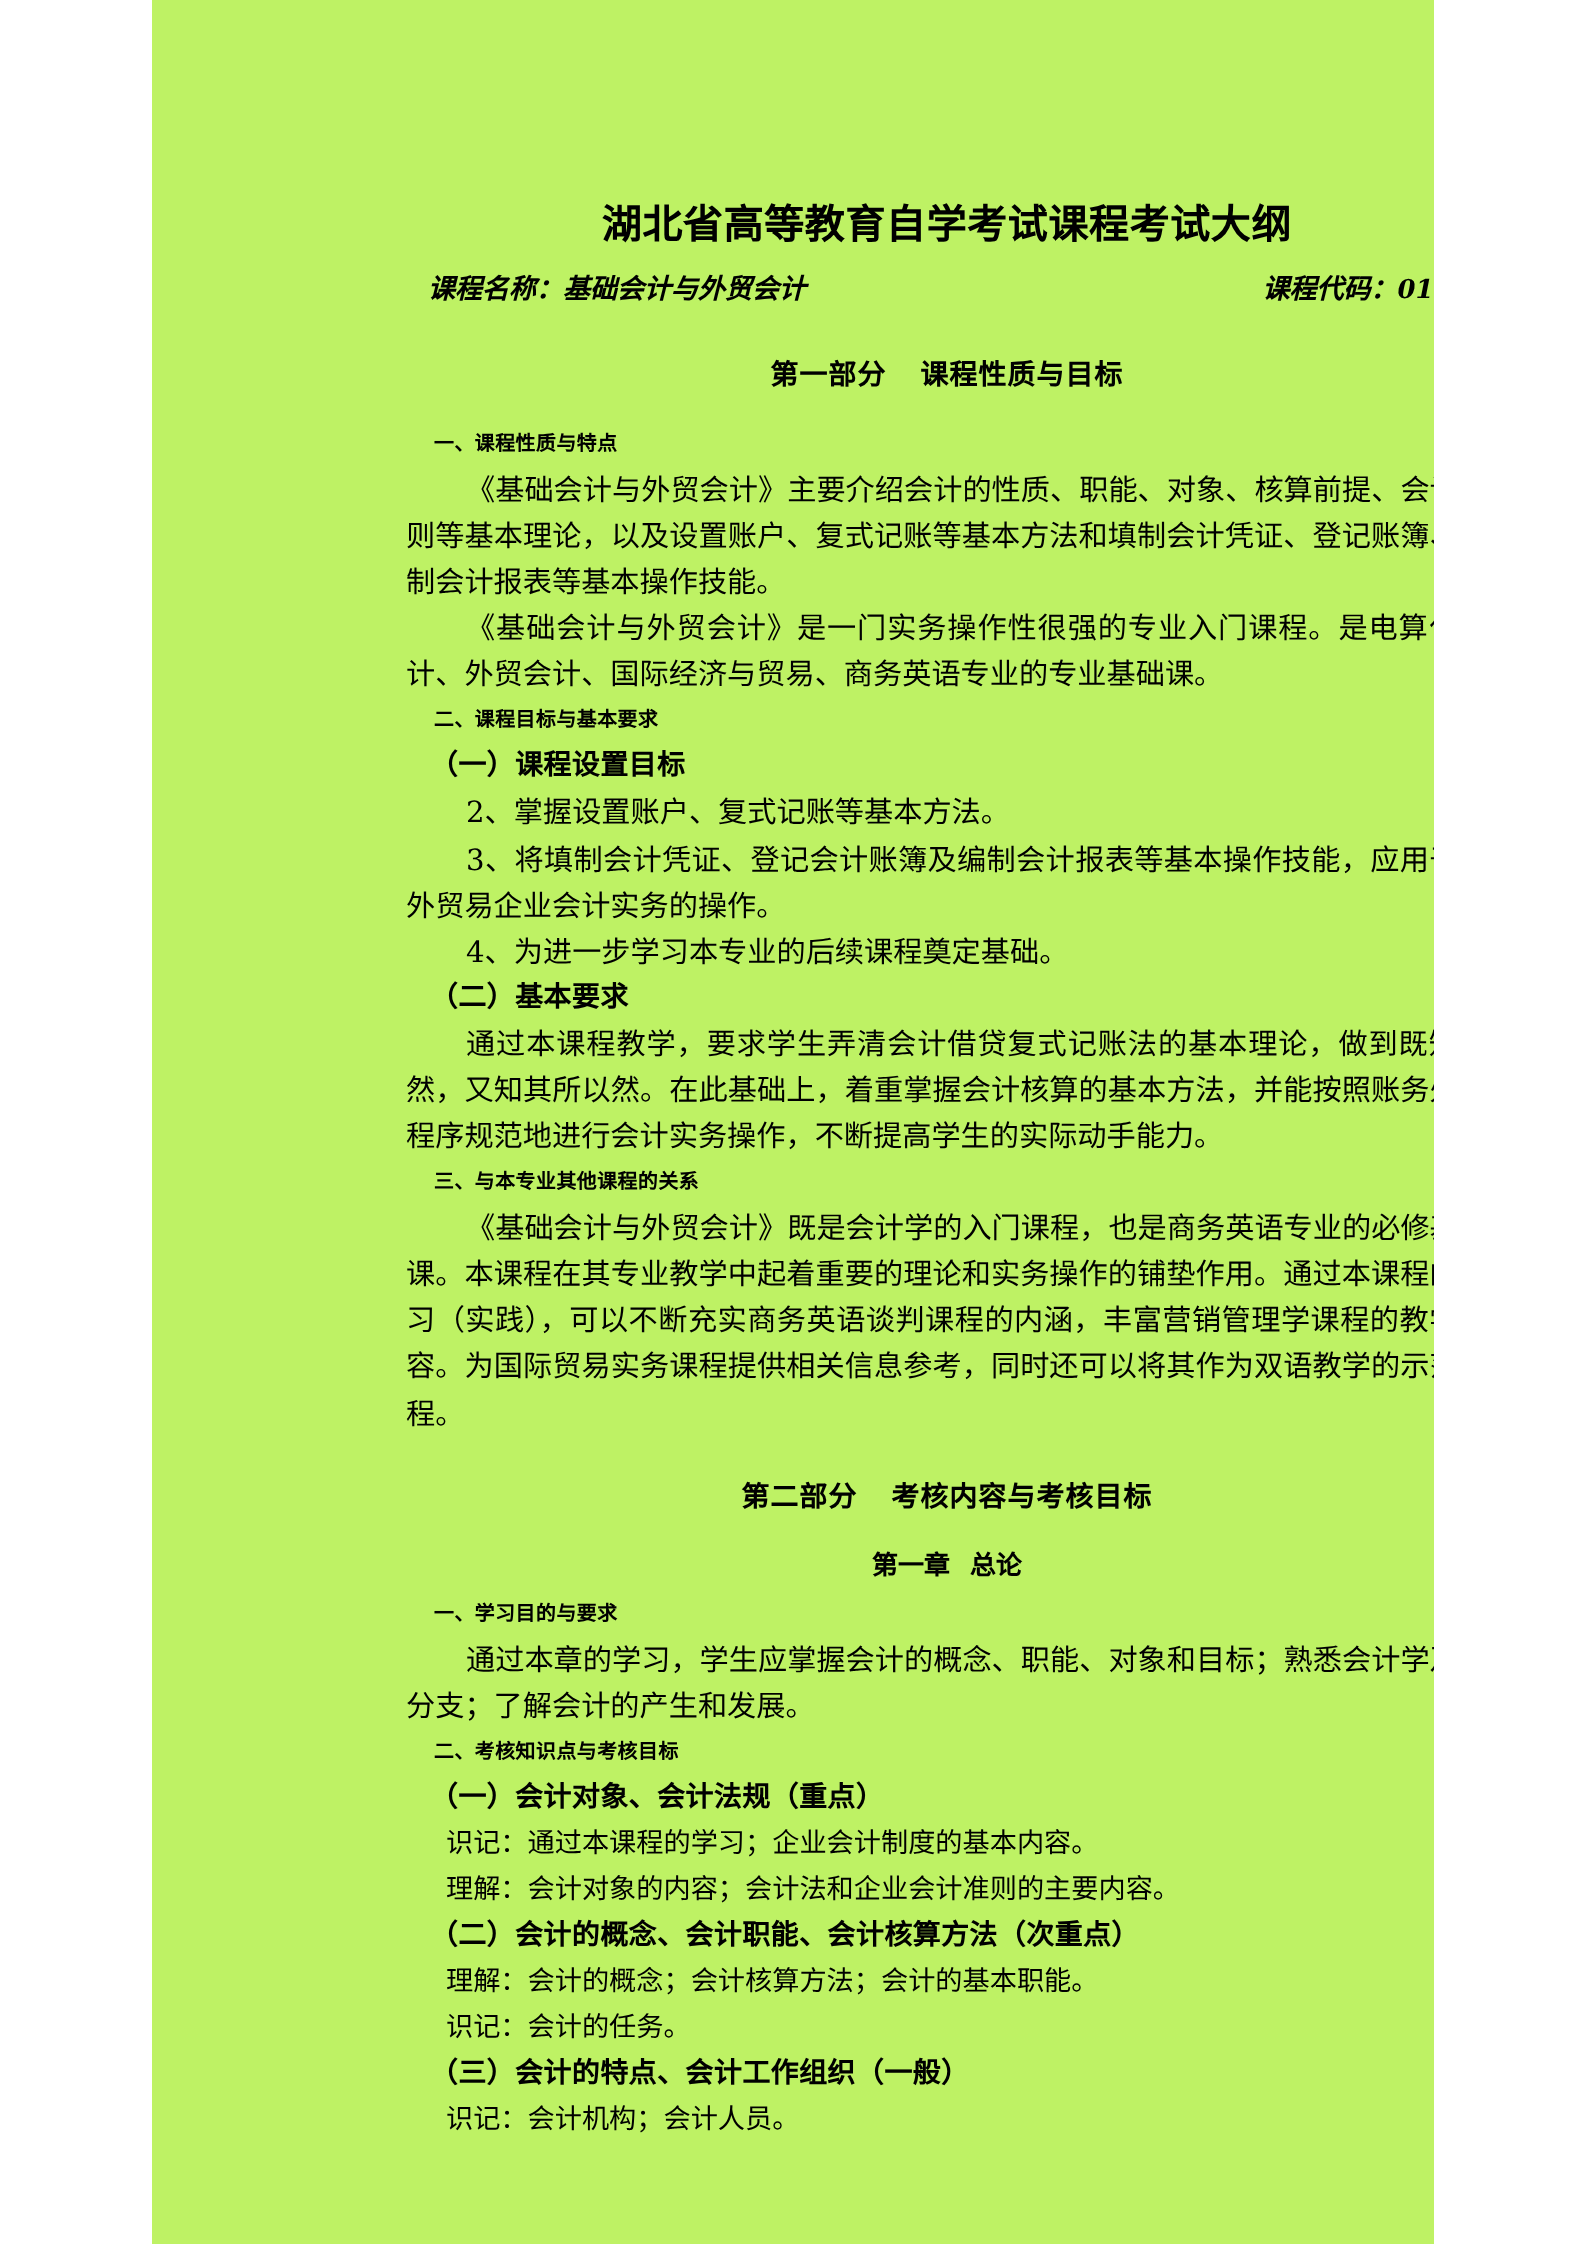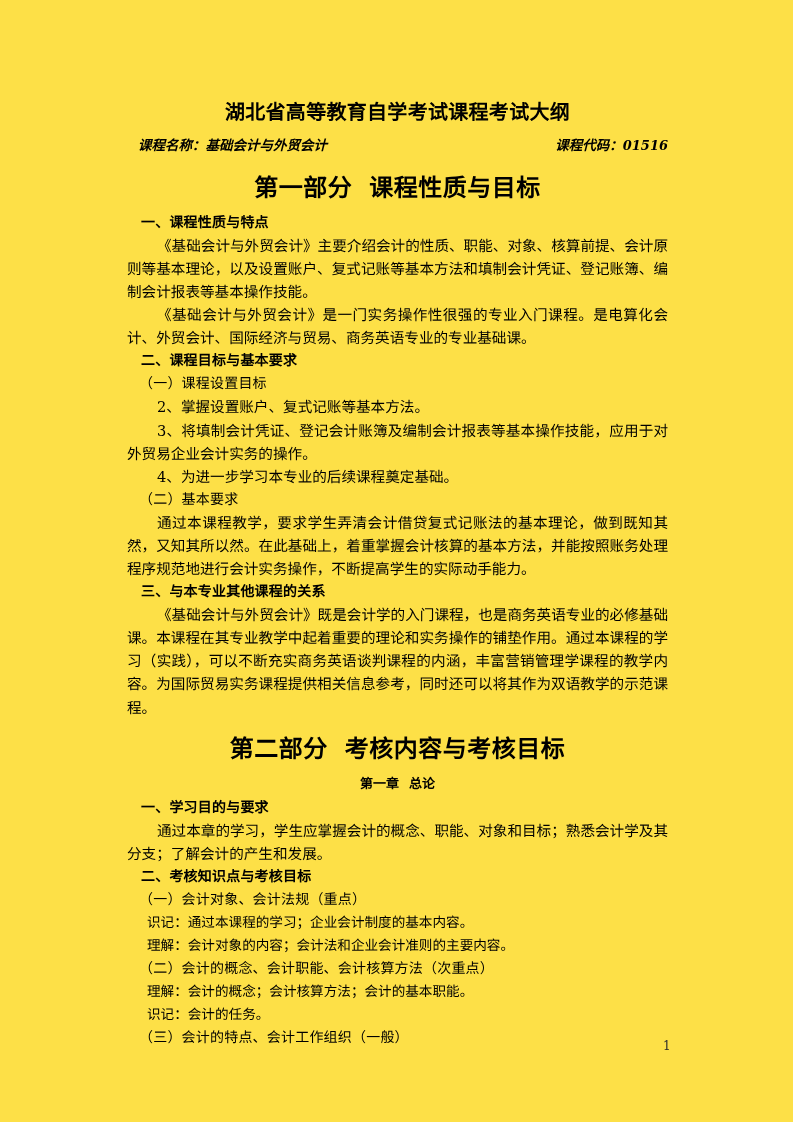--- a/index.html
+++ b/index.html
@@ -7,24 +7,24 @@
     margin: 0;
     padding: 0;
     background: #ffffff;
   }
   body {
     font-family: "DejaVu Serif", "Liberation Serif", serif;
     color: #000000;
   }
   .page {
     position: relative;
-    width: 793px;
+    width: 641px;
     height: 1122px;
     margin: 0 auto;
-    background: #fde047;
+    background: #bef264;
     overflow: hidden;
     box-sizing: border-box;
   }
   .content {
     position: absolute;
     left: 127px;
     top: 97px;
     width: 541px;
   }
 
@@ -52,50 +52,50 @@
     padding-right: 0px;
     white-space: pre;
   }
   .course-line .code-num {
     font-family: "DejaVu Serif", "Liberation Serif", serif;
     font-weight: bold;
     font-size: 13px;
   }
 
   .part-title {
-    font-size: 24px;
+    font-size: 14px;
     font-weight: bold;
     text-align: center;
     line-height: 34px;
     margin: 13px 0 6px 0;
     letter-spacing: 0.5px;
   }
   .part-title .gap { display: inline-block; width: 17px; }
 
   .chapter-title {
     font-size: 13px;
     font-weight: bold;
     text-align: center;
     line-height: 23px;
     margin: 1px 0 1px 0;
   }
   .chapter-title .gap { display: inline-block; width: 10px; }
 
   
   .h2 {
-    font-size: 14px;
+    font-size: 10px;
     font-weight: bold;
     line-height: 23px;
     margin: 0;
     padding-left: 14px;
     letter-spacing: 0.2px;
   }
   .h3 {
     font-size: 14px;
-    font-weight: normal;
+    font-weight: bold;
     line-height: 23px;
     margin: 0;
     padding-left: 12px;
     letter-spacing: 0.2px;
   }
   .para {
     font-size: 14.6px;
     line-height: 23.1px;
     margin: 0;
     text-align: justify;
@@ -163,17 +163,18 @@
 
     <h4 class="h3">（一）会计对象、会计法规（重点）</h4>
     <p class="para sub">识记：通过本课程的学习；企业会计制度的基本内容。</p>
     <p class="para sub">理解：会计对象的内容；会计法和企业会计准则的主要内容。</p>
 
     <h4 class="h3">（二）会计的概念、会计职能、会计核算方法（次重点）</h4>
     <p class="para sub">理解：会计的概念；会计核算方法；会计的基本职能。</p>
     <p class="para sub">识记：会计的任务。</p>
 
     <h4 class="h3">（三）会计的特点、会计工作组织（一般）</h4>
+    <p class="para sub">识记：会计机构；会计人员。</p>
 
   </div>
 
   <div class="page-number">1</div>
 </div>
 
 </body></html>

